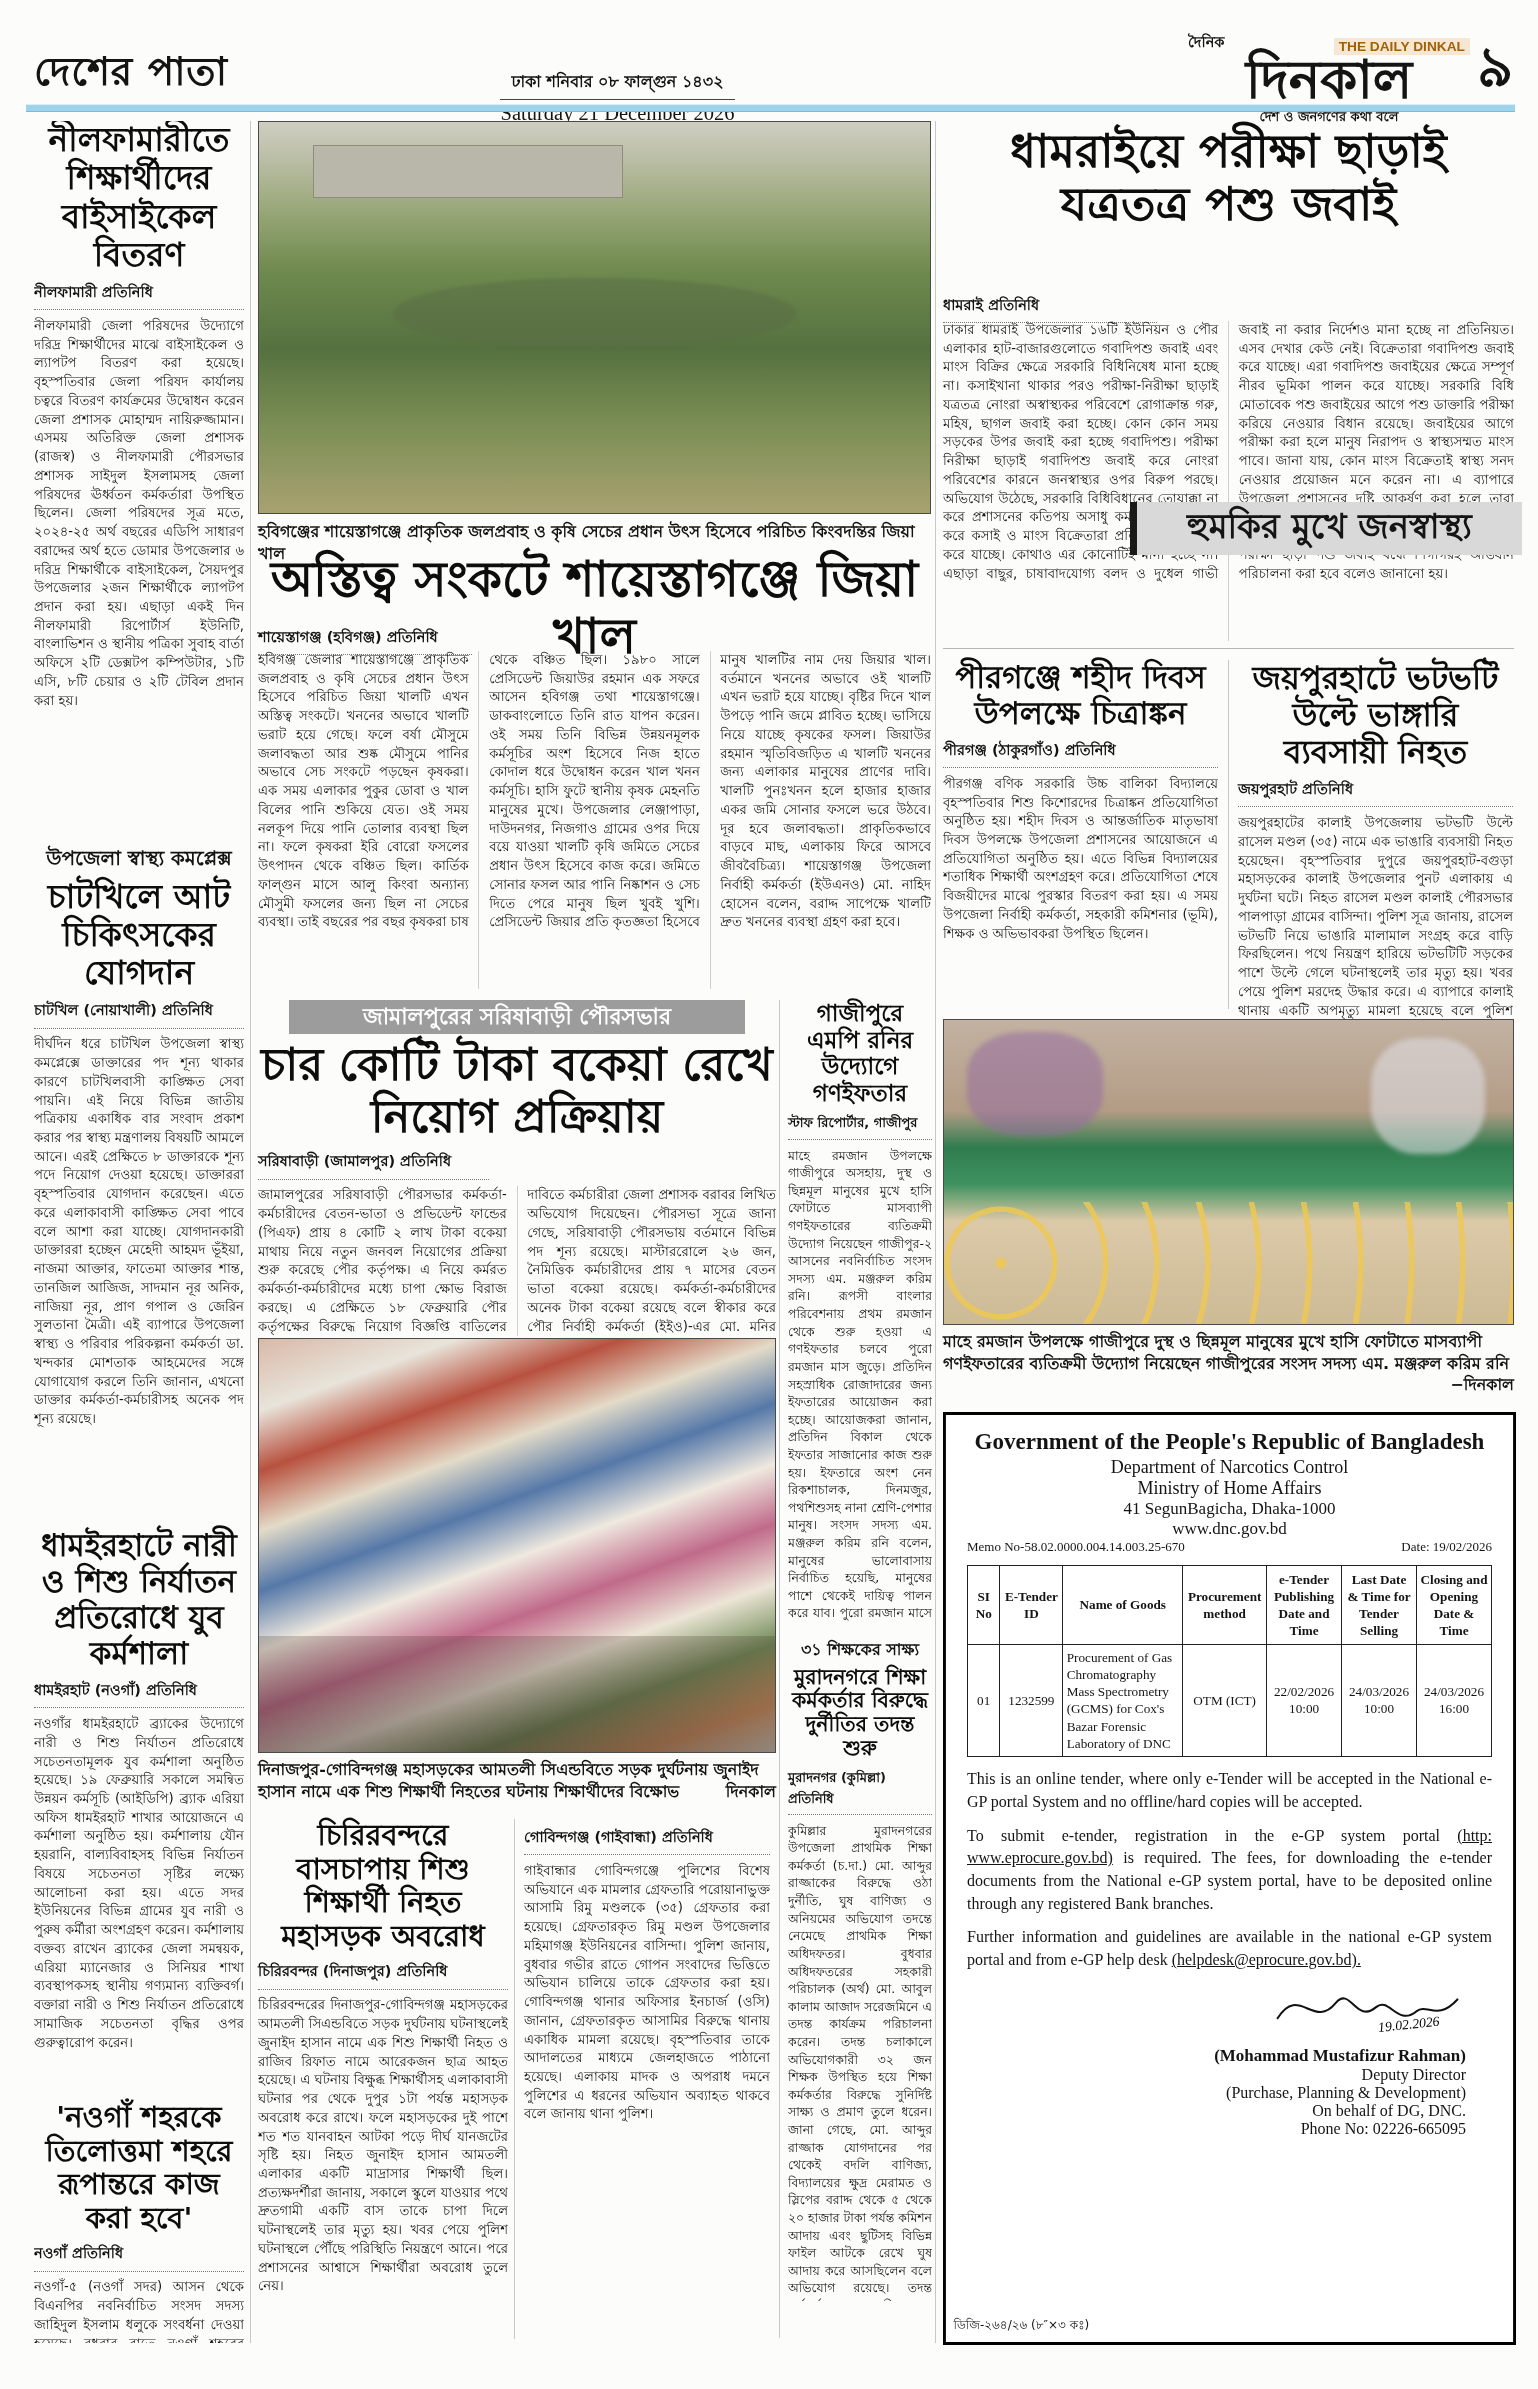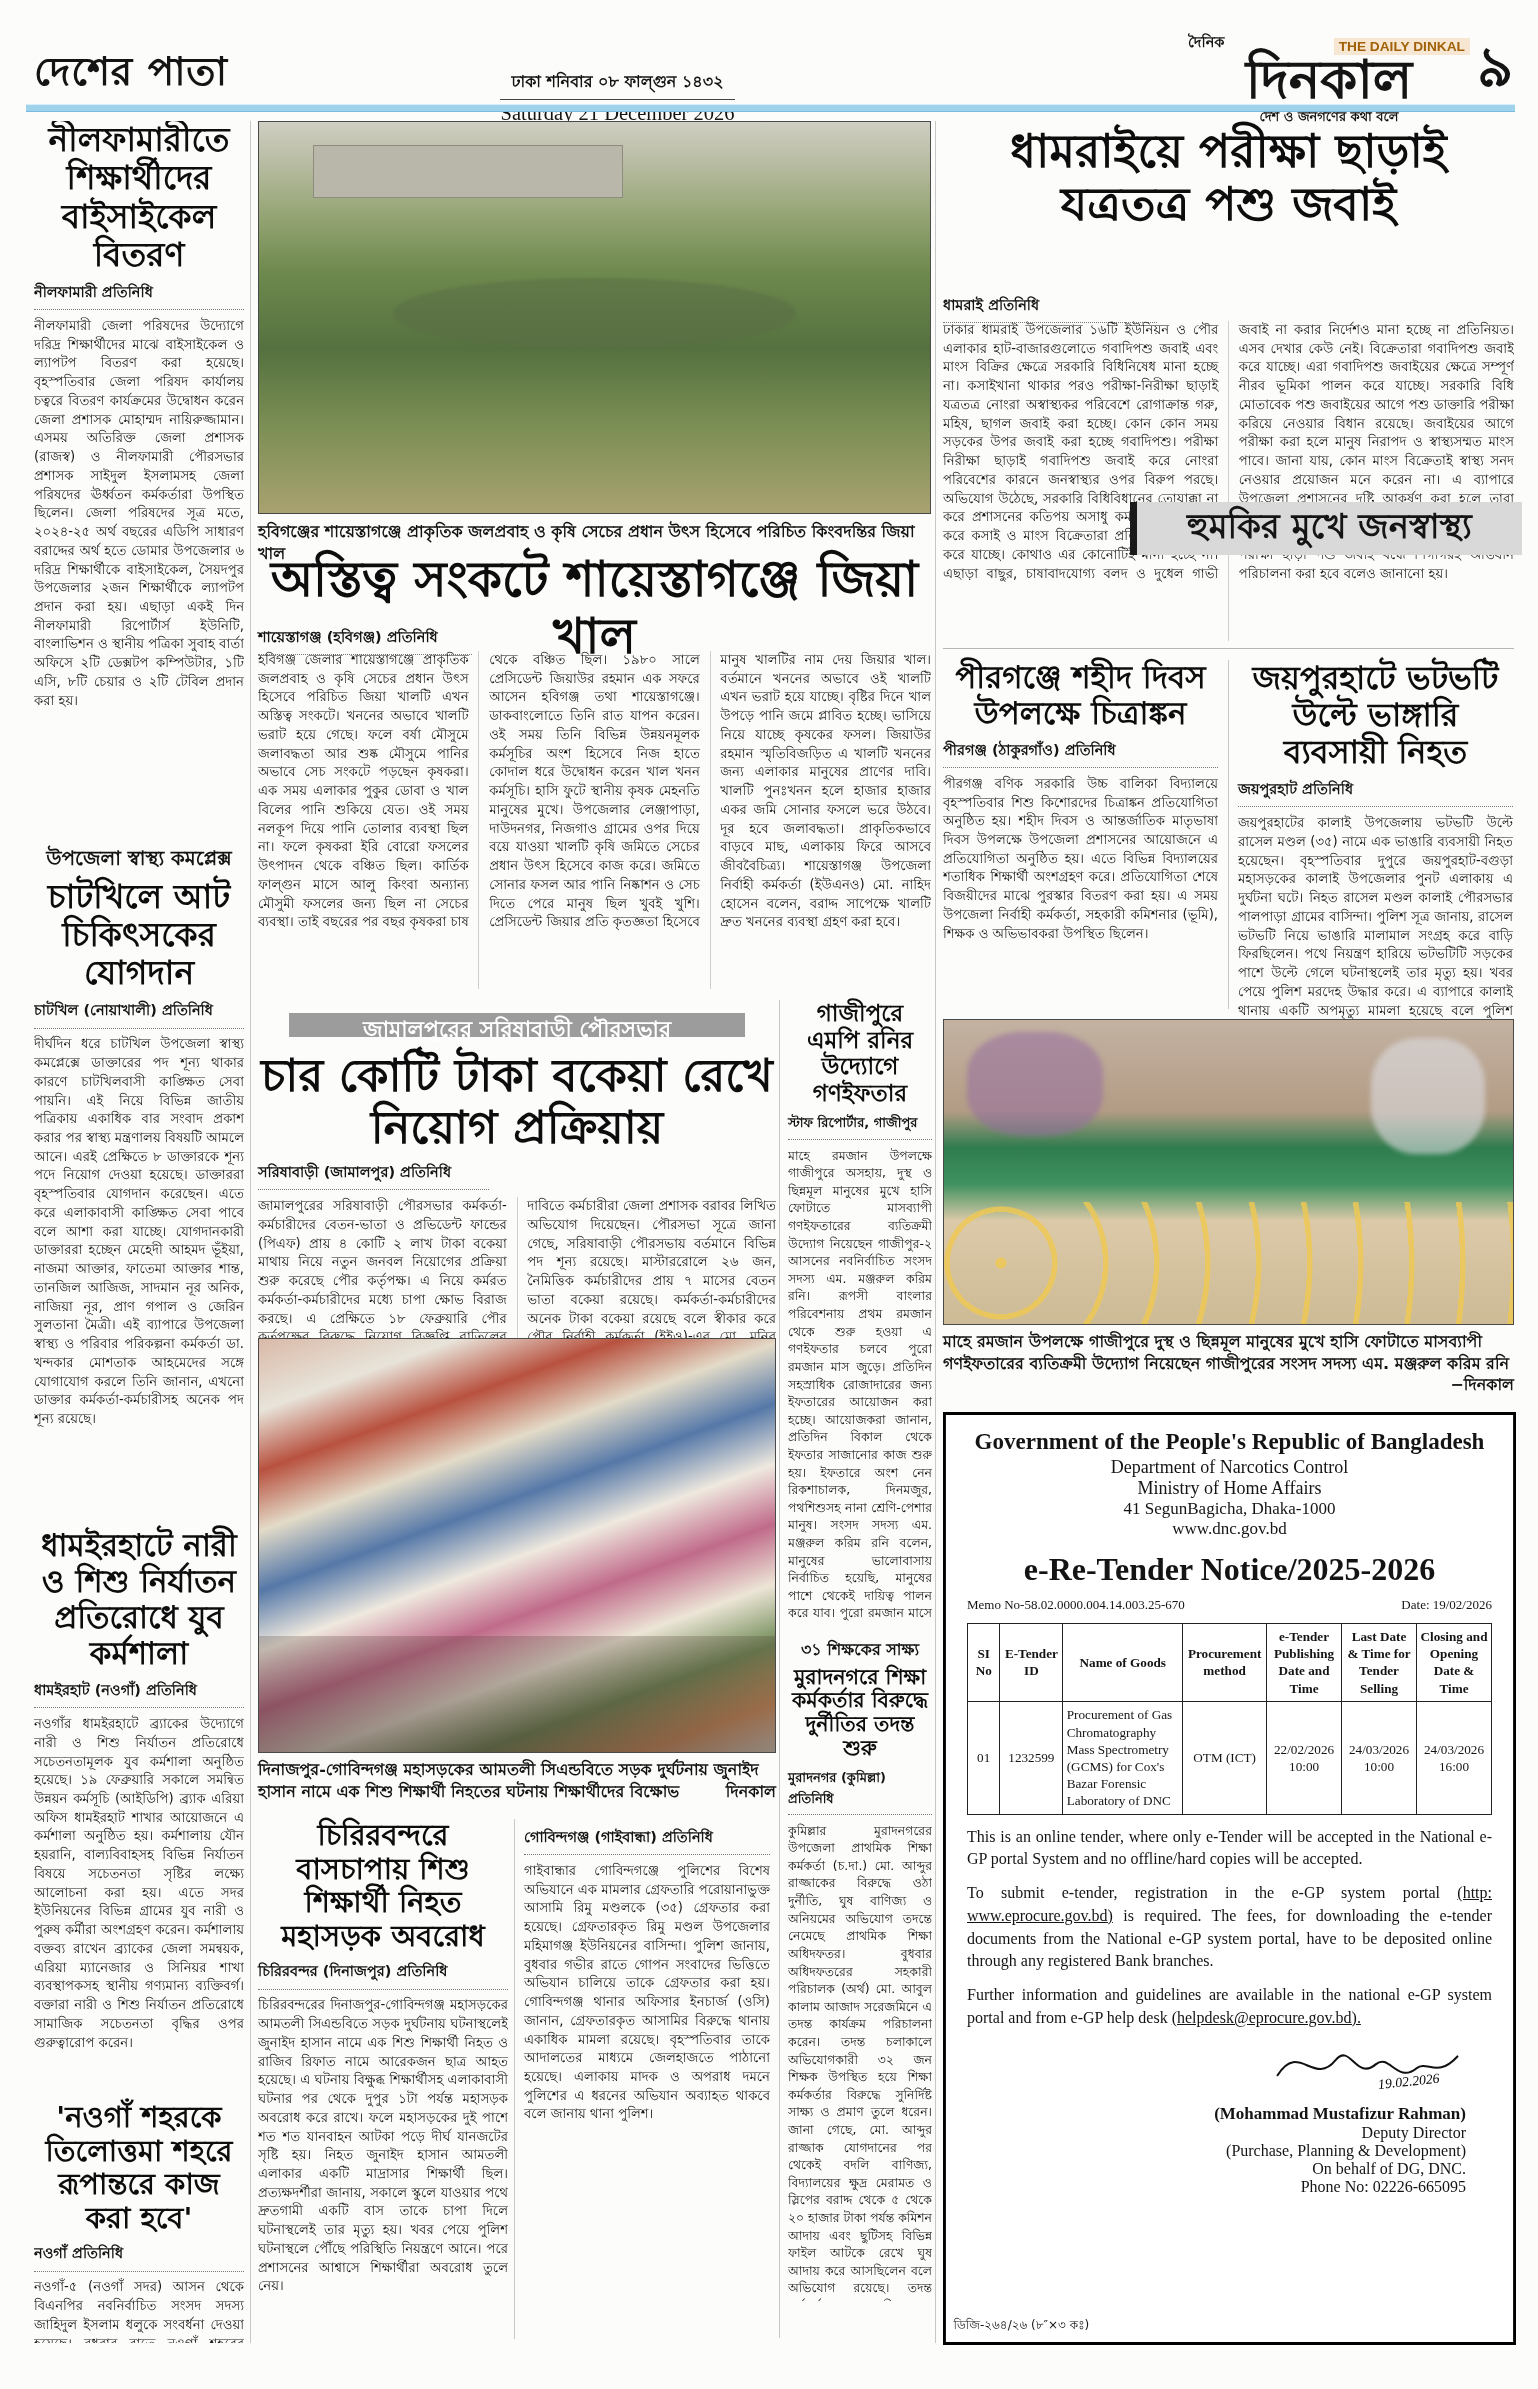--- a/index.html
+++ b/index.html
@@ -92,21 +92,21 @@
     <div style="position:absolute;left:8%;top:6%;width:46%;height:13%;background:#b9b6aa;border:0.9px solid #8e8b7f;"></div>
     <div style="position:absolute;left:20%;top:40%;width:60%;height:18%;background:rgba(90,110,70,0.55);border-radius:50%;filter:blur(1.7px);"></div>
   </div>
   <div class="abs caption" style="left:258px;top:521px;width:673px;">হবিগঞ্জের শায়েস্তাগঞ্জে প্রাকৃতিক জলপ্রবাহ ও কৃষি সেচের প্রধান উৎস হিসেবে পরিচিত কিংবদন্তির জিয়া খাল</div>
 
   <h1 class="abs headline" style="left:258px;top:552px;width:673px;font-size:49px;margin:0;">অস্তিত্ব সংকটে শায়েস্তাগঞ্জে জিয়া খাল</h1>
   <div class="abs byline" style="left:258px;top:619px;width:214px;">শায়েস্তাগঞ্জ (হবিগঞ্জ) প্রতিনিধি</div>
   <div class="abs body-text cols-3" style="left:258px;top:651px;width:673px;height:338px;">হবিগঞ্জ জেলার শায়েস্তাগঞ্জে প্রাকৃতিক জলপ্রবাহ ও কৃষি সেচের প্রধান উৎস হিসেবে পরিচিত জিয়া খালটি এখন অস্তিত্ব সংকটে। খননের অভাবে খালটি ভরাট হয়ে গেছে। ফলে বর্ষা মৌসুমে জলাবদ্ধতা আর শুষ্ক মৌসুমে পানির অভাবে সেচ সংকটে পড়ছেন কৃষকরা। এক সময় এলাকার পুকুর ডোবা ও খাল বিলের পানি শুকিয়ে যেত। ওই সময় নলকূপ দিয়ে পানি তোলার ব্যবস্থা ছিল না। ফলে কৃষকরা ইরি বোরো ফসলের উৎপাদন থেকে বঞ্চিত ছিল। কার্তিক ফাল্গুন মাসে আলু কিংবা অন্যান্য মৌসুমী ফসলের জন্য ছিল না সেচের ব্যবস্থা। তাই বছরের পর বছর কৃষকরা চাষ থেকে বঞ্চিত ছিল। ১৯৮০ সালে প্রেসিডেন্ট জিয়াউর রহমান এক সফরে আসেন হবিগঞ্জ তথা শায়েস্তাগঞ্জে। ডাকবাংলোতে তিনি রাত যাপন করেন। ওই সময় তিনি বিভিন্ন উন্নয়নমূলক কর্মসূচির অংশ হিসেবে নিজ হাতে কোদাল ধরে উদ্বোধন করেন খাল খনন কর্মসূচি। হাসি ফুটে স্থানীয় কৃষক মেহনতি মানুষের মুখে। উপজেলার লেঞ্জাপাড়া, দাউদনগর, নিজগাও গ্রামের ওপর দিয়ে বয়ে যাওয়া খালটি কৃষি জমিতে সেচের প্রধান উৎস হিসেবে কাজ করে। জমিতে সোনার ফসল আর পানি নিষ্কাশন ও সেচ দিতে পেরে মানুষ ছিল খুবই খুশি। প্রেসিডেন্ট জিয়ার প্রতি কৃতজ্ঞতা হিসেবে মানুষ খালটির নাম দেয় জিয়ার খাল। বর্তমানে খননের অভাবে ওই খালটি এখন ভরাট হয়ে যাচ্ছে। বৃষ্টির দিনে খাল উপড়ে পানি জমে প্লাবিত হচ্ছে। ভাসিয়ে নিয়ে যাচ্ছে কৃষকের ফসল। জিয়াউর রহমান স্মৃতিবিজড়িত এ খালটি খননের জন্য এলাকার মানুষের প্রাণের দাবি। খালটি পুনঃখনন হলে হাজার হাজার একর জমি সোনার ফসলে ভরে উঠবে। দূর হবে জলাবদ্ধতা। প্রাকৃতিকভাবে বাড়বে মাছ, এলাকায় ফিরে আসবে জীববৈচিত্র্য। শায়েস্তাগঞ্জ উপজেলা নির্বাহী কর্মকর্তা (ইউএনও) মো. নাহিদ হোসেন বলেন, বরাদ্দ সাপেক্ষে খালটি দ্রুত খননের ব্যবস্থা গ্রহণ করা হবে।</div>
 
   <div class="abs" style="left:258px;top:1000px;width:518px;">
-    <div class="kicker-bar" style="font-size:22px;line-height:34px;height:24px;width:88%;margin:13px auto;">জামালপুরের সরিষাবাড়ী পৌরসভার</div>
+    <div class="kicker-bar" style="font-size:22px;line-height:34px;height:34px;width:88%;margin:0 auto;">জামালপুরের সরিষাবাড়ী পৌরসভার</div>
     <h2 class="headline" style="font-size:45px;margin:5.1px 0 0 0;">চার কোটি টাকা বকেয়া রেখে নিয়োগ প্রক্রিয়ায়</h2>
     <div class="byline" style="width:231px;">সরিষাবাড়ী (জামালপুর) প্রতিনিধি</div>
     <div class="body-text cols-2" style="height:150px;">জামালপুরের সরিষাবাড়ী পৌরসভার কর্মকর্তা-কর্মচারীদের বেতন-ভাতা ও প্রভিডেন্ট ফান্ডের (পিএফ) প্রায় ৪ কোটি ২ লাখ টাকা বকেয়া মাথায় নিয়ে নতুন জনবল নিয়োগের প্রক্রিয়া শুরু করেছে পৌর কর্তৃপক্ষ। এ নিয়ে কর্মরত কর্মকর্তা-কর্মচারীদের মধ্যে চাপা ক্ষোভ বিরাজ করছে। এ প্রেক্ষিতে ১৮ ফেব্রুয়ারি পৌর কর্তৃপক্ষের বিরুদ্ধে নিয়োগ বিজ্ঞপ্তি বাতিলের দাবিতে কর্মচারীরা জেলা প্রশাসক বরাবর লিখিত অভিযোগ দিয়েছেন। পৌরসভা সূত্রে জানা গেছে, সরিষাবাড়ী পৌরসভায় বর্তমানে বিভিন্ন পদ শূন্য রয়েছে। মাস্টাররোলে ২৬ জন, নৈমিত্তিক কর্মচারীদের প্রায় ৭ মাসের বেতন ভাতা বকেয়া রয়েছে। কর্মকর্তা-কর্মচারীদের অনেক টাকা বকেয়া রয়েছে বলে স্বীকার করে পৌর নির্বাহী কর্মকর্তা (ইইও)-এর মো. মনির হোসেন বলেন, বিধি মোতাবেক নিয়োগ প্রক্রিয়া চলছে। নিয়ম মেনেই সব করা হচ্ছে বলে জানান তিনি। প্রায় ৪ কোটি ২ লাখ টাকা বকেয়া রেখে নতুন নিয়োগের উদ্যোগে কর্মচারীদের মাঝে অসন্তোষ দেখা দিয়েছে। গত ৩/১০/২০১১ ইং তারিখের এক পত্রের নির্দেশনা অমান্য করে এ নিয়োগ প্রক্রিয়া চলছে বলে অভিযোগ উঠেছে।</div>
   </div>
 
   <div class="abs photo" style="left:258px;top:1338px;width:518px;height:415px;
        background:linear-gradient(160deg,#d9b9a8 0%,#e8e4da 12%,#b8513f 22%,#e3dbc8 32%,#5578a8 42%,#efe9df 52%,#c06a8a 62%,#ece5d6 72%,#6f8a56 82%,#d8945f 92%,#e8e0d0 100%);">
     <div style="position:absolute;left:0;top:72%;width:100%;height:28%;background:linear-gradient(180deg,rgba(80,60,50,0.25),rgba(60,45,40,0.5));"></div>
   </div>
   <div class="abs caption" style="left:258px;top:1759px;width:518px;">
@@ -170,21 +170,20 @@
     <span>মাহে রমজান উপলক্ষে গাজীপুরে দুস্থ ও ছিন্নমূল মানুষের মুখে হাসি ফোটাতে মাসব্যাপী গণইফতারের ব্যতিক্রমী উদ্যোগ নিয়েছেন গাজীপুরের সংসদ সদস্য এম. মঞ্জরুল করিম রনি</span>
     <span class="credit">−দিনকাল</span>
   </div>
 
   <div class="abs tender" style="left:943px;top:1412px;width:573px;height:933px;">
     <div class="c" style="font-size:23px;font-weight:bold;">Government of the People's Republic of Bangladesh</div>
     <div class="c" style="font-size:18px;margin-top:1.7px;">Department of Narcotics Control</div>
     <div class="c" style="font-size:18px;">Ministry of Home Affairs</div>
     <div class="c" style="font-size:17px;">41 SegunBagicha, Dhaka-1000</div>
     <div class="c" style="font-size:17px;">www.dnc.gov.bd</div>
-    <div class="c" style="font-size:32px;font-weight:bold;margin:12px 0 8.5px 0;">e-Re-Tender Notice/2025-2026</div>
     <div style="display:flex;justify-content:space-between;font-size:13px;">
       <span>Memo No-58.02.0000.004.14.003.25-670</span>
       <span>Date: 19/02/2026</span>
     </div>
 
     <table>
       <thead>
         <tr>
           <th style="width:34px;">SI No</th>
           <th style="width:65px;">E-Tender ID</th>

